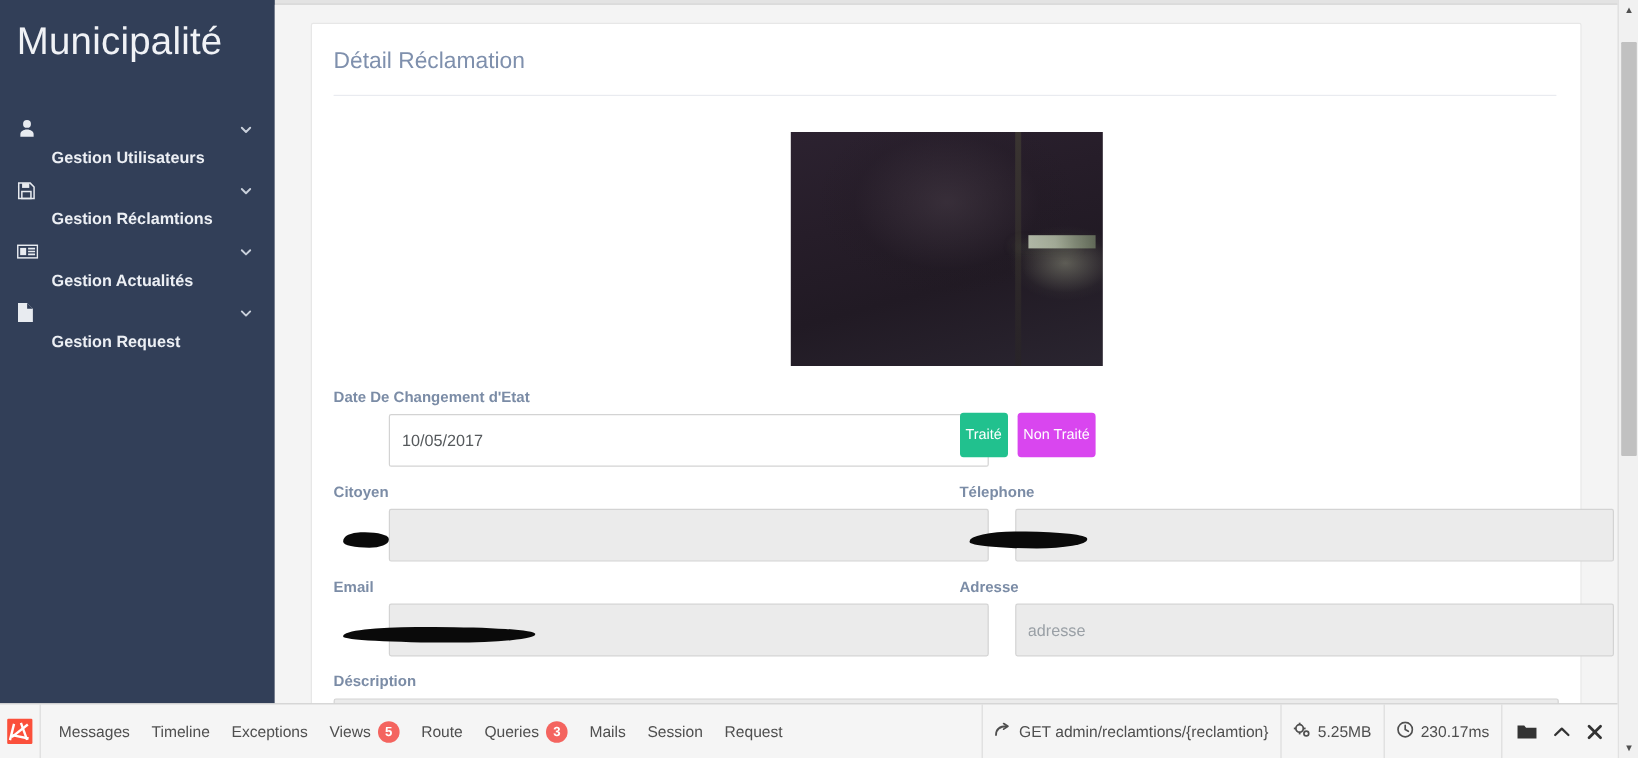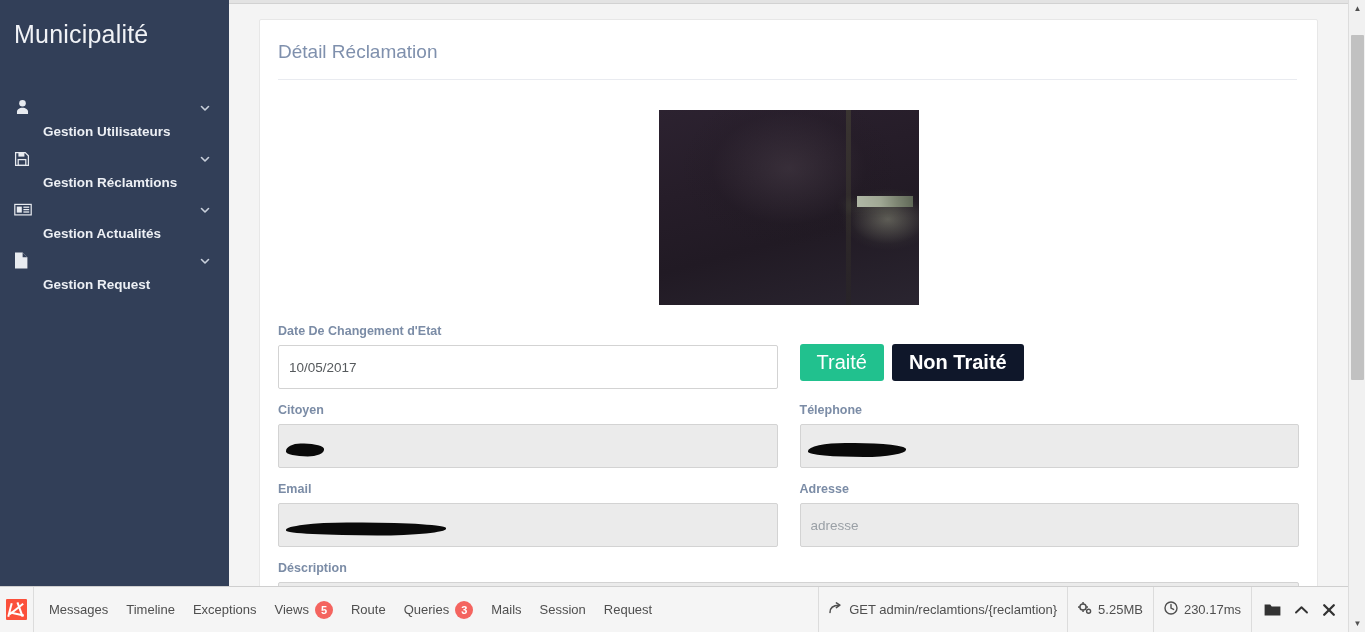--- a/index.html
+++ b/index.html
@@ -33,21 +33,21 @@
   .sidebar {
     position: absolute;
     top: 0; left: 0;
     width: 229px;
     height: 601px;
     background: #323f58;
     color: #ffffff;
   }
   .brand {
     padding: 18px 0 0 14px;
-    font-size: 25px;
+    font-size: 32px;
     font-weight: 400;
     letter-spacing: 0.2px;
     color: #f0f2f6;
     line-height: 32px;
   }
   .nav { margin-top: 32px; }
   .nav-item {
     display: flex;
     align-items: center;
     height: 51px;
@@ -167,20 +167,21 @@
     width: 100%;
     height: 44px;
     border: 1px solid #d3d3d3;
     border-radius: 2px;
     background: #ffffff;
     font-family: "Liberation Sans", sans-serif;
     font-size: 13.5px;
     color: #55595c;
     padding: 16px 10px;
     outline: none;
+    margin-left: 46px;
   }
   .finput.readonly { background: #ebebeb; }
   .finput::placeholder { color: #9aa0a6; }
   .ftext {
     display: block;
     width: 100%;
     height: 96px;
     border: 1px solid #d3d3d3;
     border-radius: 2px;
     background: #ebebeb;
@@ -213,28 +214,28 @@
     display: flex;
     align-items: flex-start;
     gap: 8px;
     padding-top: 21px;
   }
   .btn {
     border: 0;
     border-radius: 3px;
     color: #ffffff;
     font-family: "Liberation Sans", sans-serif;
-    font-size: 20px;
+    font-size: 12px;
     height: 37px;
-    padding: 0 17px;
+    padding: 0 5px;
     cursor: pointer;
     line-height: 37px;
   }
   .btn-traite { background: #21c18e; }
-  .btn-non    { background: #0f172a; font-weight: bold; }
+  .btn-non    { background: #d946ef; }
 
   
   .pagebar {
     position: absolute;
     top: 0; right: 0;
     width: 17px; height: 632px;
     background: #f1f1f1;
     border-left: 1px solid #dcdcdc;
   }
   .pb-arrow {

